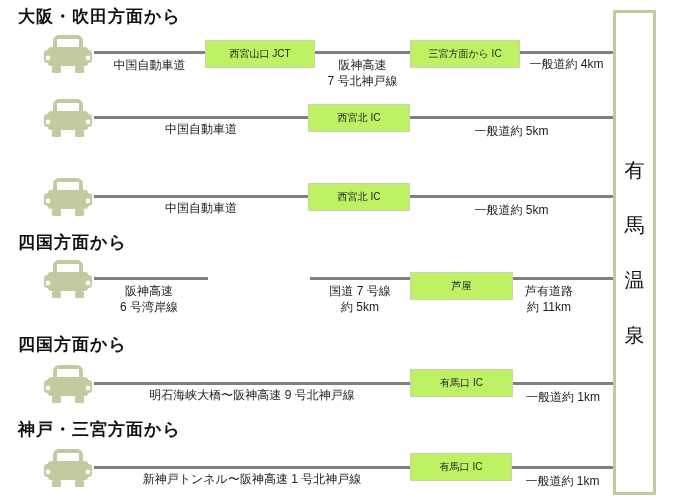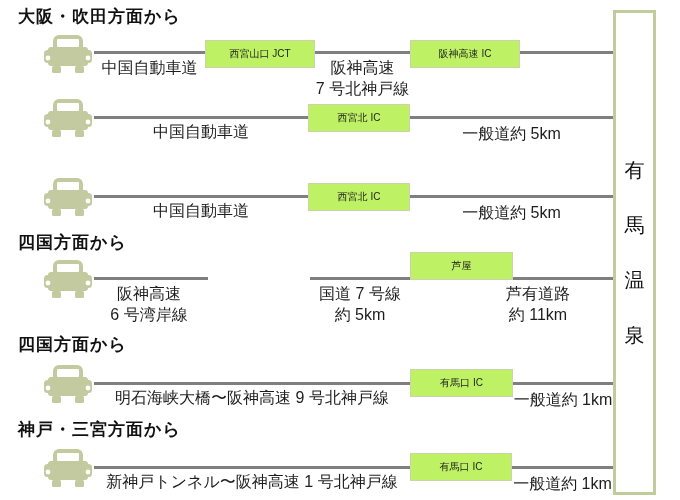--- a/index.html
+++ b/index.html
@@ -11,21 +11,21 @@
     position:absolute;left:18px;font-size:17px;font-weight:600;color:#111;
     letter-spacing:1px;white-space:nowrap;
   }
   .hline{position:absolute;height:3px;background:#7f7f7f;z-index:1;}
   .node{
     position:absolute;height:28px;background:#bef264;border:1.5px solid #ccd2ab;
     box-sizing:border-box;display:flex;align-items:center;justify-content:center;
     font-size:10px;color:#1d1d1d;z-index:2;white-space:nowrap;
   }
   .roadlabel{
-    position:absolute;font-size:16px;color:#1d1d1d;text-align:center;
+    position:absolute;font-size:12px;color:#1d1d1d;text-align:center;
     line-height:1.3;z-index:2;white-space:nowrap;
   }
   .car{position:absolute;width:48px;height:38px;z-index:2;}
   .car .g{fill:#c3ca9f;}
   .car .w{fill:#ffffff;}
   .dest{
     position:absolute;left:613px;top:10px;width:43px;height:485px;
     border:3px solid #c2cb9c;box-sizing:border-box;background:#fff;
     display:flex;flex-direction:column;align-items:center;justify-content:center;
     gap:28px;font-size:20px;color:#111;z-index:3;
@@ -109,22 +109,23 @@
     </svg>
 
   <div class="hline" style="left:94px;top:51px;width:111px"></div>
   <div class="roadlabel" style="left:94px;top:58px;width:111px">中国自動車道</div>
   <div class="node" style="left:205px;top:40px;width:110px">西宮山口 JCT</div>
   <div class="hline" style="left:315px;top:51px;width:95px"></div>
   <div class="roadlabel" style="left:305px;top:58px;width:115px">
     <span>阪神高速</span><br>
     <span>7 号北神戸線</span>
   </div>
-  <div class="node" style="left:410px;top:40px;width:110px">阪神高速 IC</div>
+  <div class="node" style="left:410px;top:40px;width:110px">三宮方面から IC</div>
   <div class="hline" style="left:520px;top:51px;width:93px"></div>
+  <div class="roadlabel" style="left:520px;top:57px;width:93px">一般道約 4km</div>
 
   <div class="hline" style="left:94px;top:116px;width:214px"></div>
   <div class="roadlabel" style="left:94px;top:122px;width:214px">中国自動車道</div>
   <div class="node" style="left:308px;top:104px;width:102px">西宮北 IC</div>
   <div class="hline" style="left:410px;top:116px;width:203px"></div>
   <div class="roadlabel" style="left:410px;top:124px;width:203px">一般道約 5km</div>
 
   <div class="hline" style="left:94px;top:195px;width:214px"></div>
   <div class="roadlabel" style="left:94px;top:201px;width:214px">中国自動車道</div>
   <div class="node" style="left:308px;top:183px;width:102px">西宮北 IC</div>
@@ -134,23 +135,23 @@
   <div class="hline" style="left:94px;top:277px;width:114px"></div>
   <div class="roadlabel" style="left:84px;top:284px;width:130px">
     <span>阪神高速</span><br>
     <span>6 号湾岸線</span>
   </div>
   <div class="hline" style="left:310px;top:277px;width:100px"></div>
   <div class="roadlabel" style="left:300px;top:284px;width:120px">
     <span>国道 7 号線</span><br>
     <span>約 5km</span>
   </div>
-  <div class="node" style="left:410px;top:252px;width:103px">芦屋</div>
+  <div class="node" style="left:410px;top:272px;width:103px">芦屋</div>
   <div class="hline" style="left:513px;top:277px;width:100px"></div>
-  <div class="roadlabel" style="left:478px;top:284px;width:120px">
+  <div class="roadlabel" style="left:489px;top:284px;width:120px">
     <span>芦有道路</span><br>
     <span>約 11km</span>
   </div>
 
   <div class="hline" style="left:94px;top:382px;width:316px"></div>
   <div class="roadlabel" style="left:94px;top:388px;width:316px">明石海峡大橋〜阪神高速 9 号北神戸線</div>
   <div class="node" style="left:410px;top:369px;width:103px">有馬口 IC</div>
   <div class="hline" style="left:513px;top:382px;width:100px"></div>
   <div class="roadlabel" style="left:513px;top:390px;width:100px">一般道約 1km</div>
 

